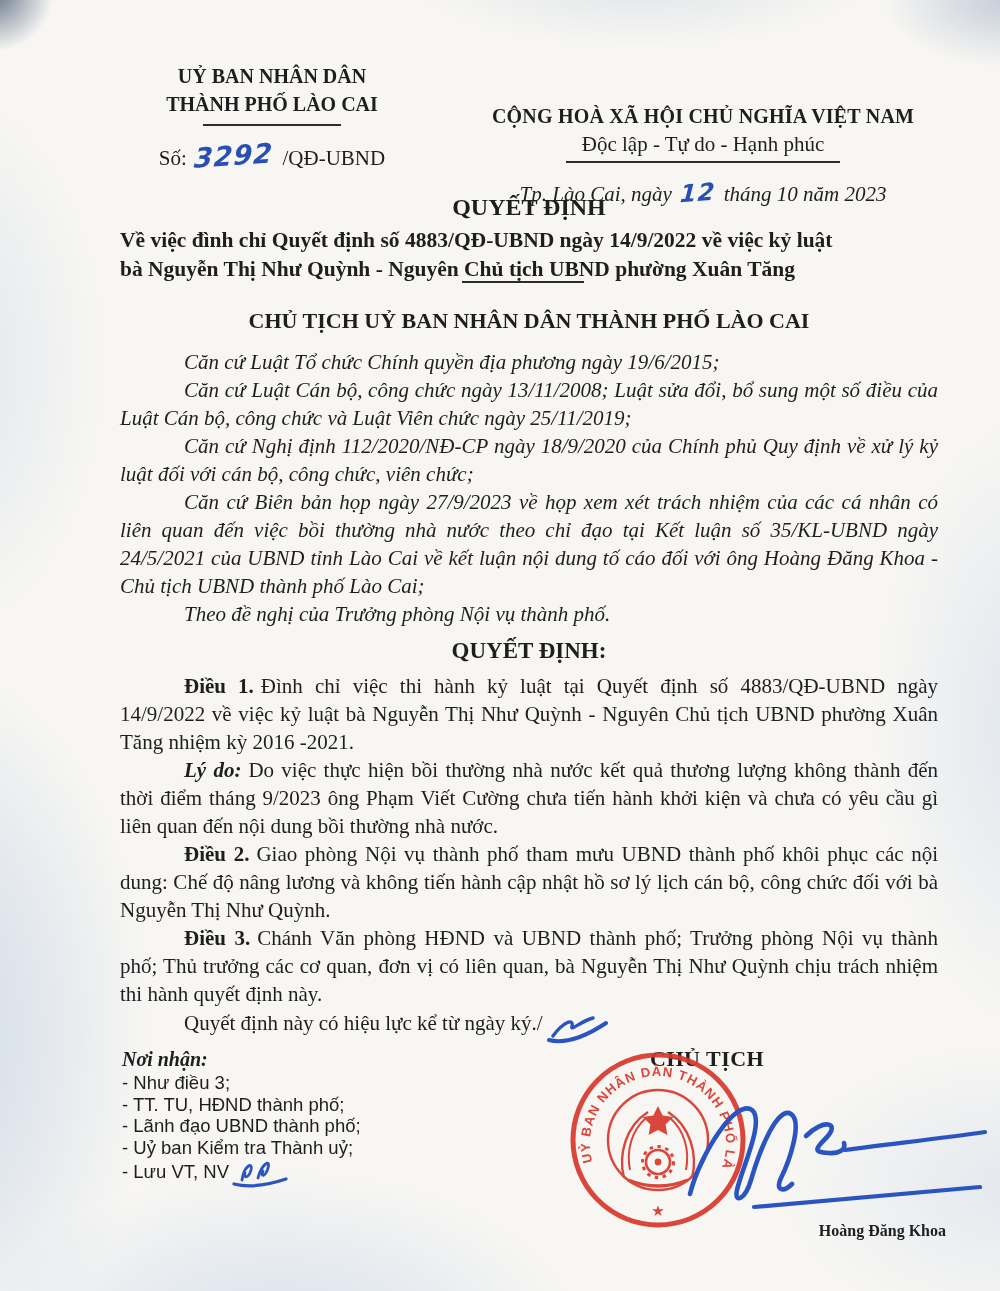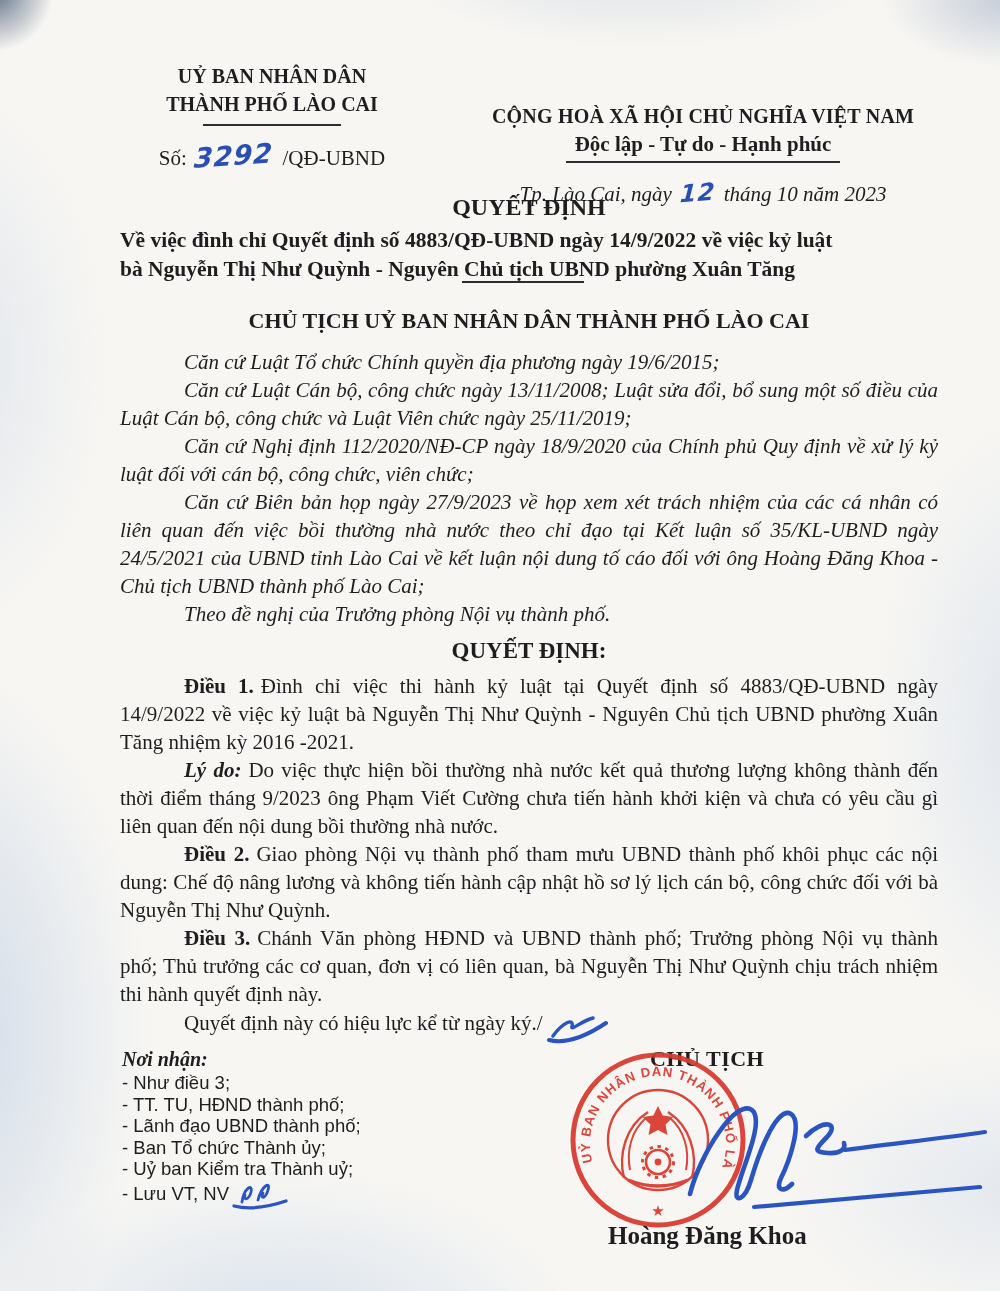--- a/index.html
+++ b/index.html
@@ -23,21 +23,21 @@
   .abs{position:absolute;}
   .i{font-style:italic;}
   .rule{height:2px;background:#2e2e32;}
 
   
   .hdr-left{left:140px;top:62px;width:264px;text-align:center;font-size:20px;font-weight:bold;line-height:28px;}
   .hdr-left .rule{width:138px;margin:6px auto 0;}
   .num-line{margin-top:16px;font-size:21px;font-weight:normal;text-align:center;white-space:nowrap;}
   .hdr-right{left:468px;top:60px;width:470px;text-align:center;margin-top:43px;}
   .nat1{font-size:20px;font-weight:bold;line-height:26px;letter-spacing:.2px;}
-  .nat2{font-size:21px;font-weight:bold;line-height:30px;}
+  .nat2{font-size:21px;font-weight:normal;line-height:30px;}
   .hdr-right .rule{width:274px;margin:2px auto 0;}
   .date-line{margin-top:16px;font-size:21px;font-style:italic;white-space:nowrap;}
 
   
   .ink{color:#2a4fb4;}
   .hw{font-family:"DejaVu Sans",sans-serif;font-weight:bold;font-style:italic;
       display:inline-block;transform:rotate(-4deg) skewX(-8deg);}
   .hw-num{font-size:27px;letter-spacing:1px;margin:0 4px 0 2px;}
   .hw-day{font-size:24px;letter-spacing:1px;margin:0 3px;}
 
@@ -53,21 +53,21 @@
   .decision-head{font-size:23px;font-weight:bold;text-align:center;line-height:30px;margin:8px 0 6px;}
   .art-label{font-weight:bold;padding-right:7px;}
   .art-label.bi{font-style:italic;}
   .effective{font-size:21px;line-height:29px;text-indent:64px;margin-top:1px;}
 
   
   .recipients{left:122px;top:1046px;width:330px;}
   .recip-head{font-size:20px;font-weight:bold;font-style:italic;line-height:26px;}
   .recip-item{font-size:18.5px;line-height:21.5px;font-family:"Liberation Sans","DejaVu Sans",sans-serif;}
   .signer-title{left:650px;top:1046px;width:240px;text-align:left;font-size:22px;font-weight:bold;letter-spacing:.5px;}
-  .signer-name{left:608px;top:1222px;width:270px;text-align:left;font-size:25px;font-weight:bold;}
+  .signer-name{left:676px;top:1222px;width:270px;text-align:right;font-size:16px;font-weight:bold;}
   .seal-wrap{left:568px;top:1050px;width:180px;height:180px;}
   .sig-wrap{left:652px;top:1092px;width:340px;height:125px;}
   svg .red{stroke:#d8382c;fill:none;}
   svg .redfill{fill:#d8382c;stroke:none;}
   svg .blue{stroke:#2a55c0;fill:none;stroke-linecap:round;stroke-linejoin:round;}
 </style>
 </head>
 <body>
 
 <div class="page">
@@ -131,21 +131,20 @@
         <path class="blue" stroke-width="4" d="M4,30 C20,34 40,27 61,13"></path>
       </svg>
     </p>
   </div>
 
   <div class="abs recipients">
     <div class="recip-head">Nơi nhận:</div>
     <div class="recip-item">- Như  điều 3;</div>
     <div class="recip-item">- TT. TU, HĐND thành phố;</div>
     <div class="recip-item">- Lãnh đạo UBND thành phố;</div>
-    <div class="recip-item">- Ban Tổ chức Thành ủy;</div>
     <div class="recip-item">- Uỷ ban Kiểm tra Thành uỷ;</div>
     <div class="recip-item">
       <span>- Lưu VT, NV</span><svg width="58" height="30" viewBox="0 0 58 30" style="vertical-align:-10px;margin-left:3px;">
         <path class="blue" stroke-width="2.8" d="M10,22 C12,8 21,3 19,12 C17,20 11,21 13,15 M26,20 C30,5 39,1 36,10 C34,18 28,20 31,13"></path>
         <path class="blue" stroke-width="3.2" d="M2,26 C18,30 36,27 54,21"></path>
       </svg>
     </div>
   </div>
 
   <div class="abs signer-title">CHỦ TỊCH</div>

